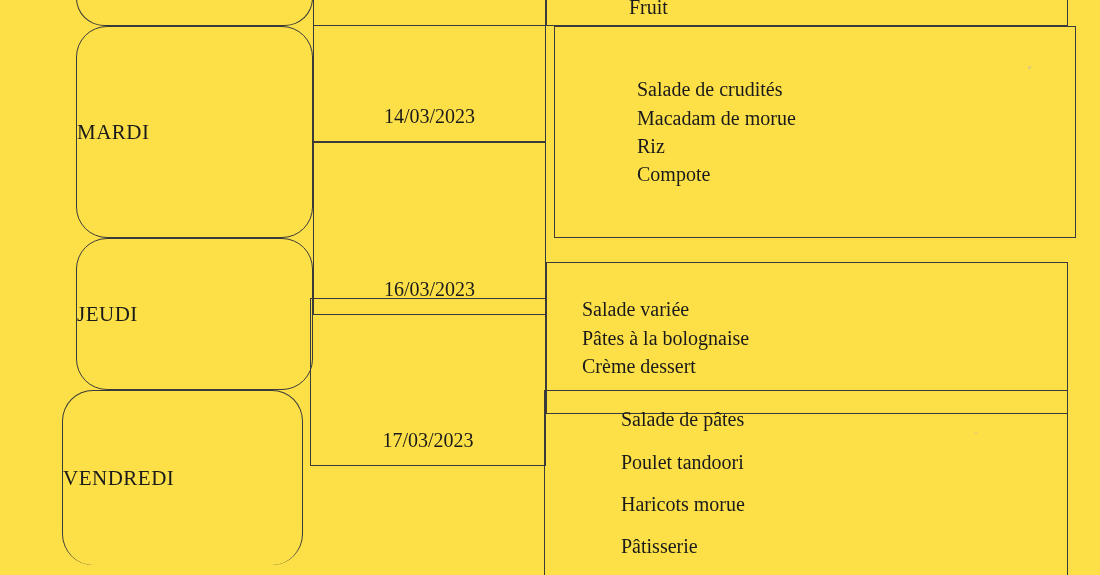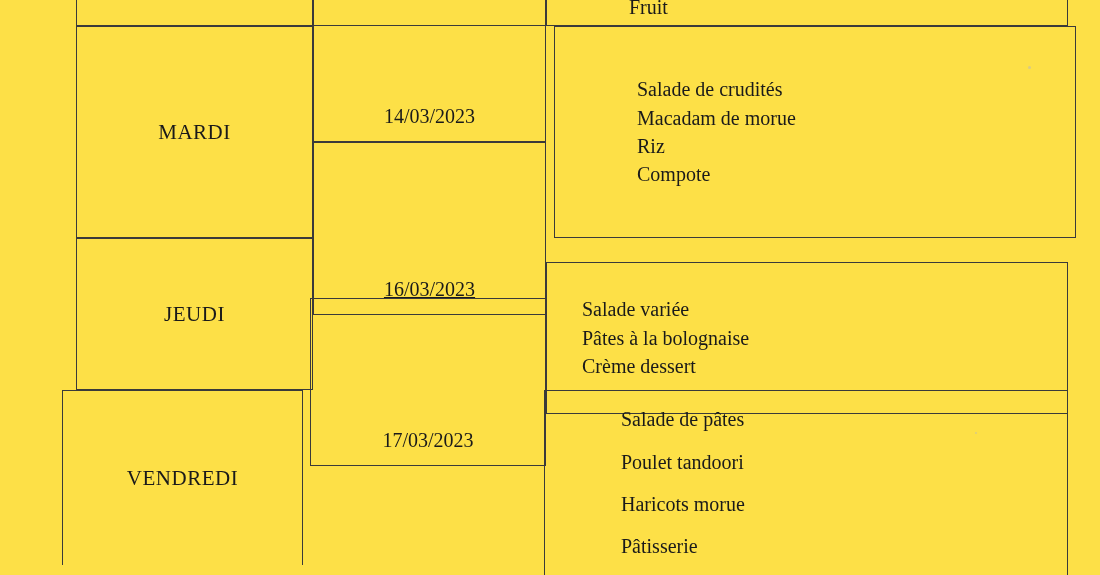--- a/index.html
+++ b/index.html
@@ -29,21 +29,21 @@
   .cell {
     position: absolute;
     box-sizing: border-box;
     border: 1px solid #3a3a3a;
     background: transparent;
   }
 
   .day-cell {
     display: flex;
     align-items: center;
-    justify-content: center;
+    border-radius: 31px;
   }
   .day-label {
     font-size: 21px;
     letter-spacing: 0.5px;
     white-space: nowrap;
   }
 
   .date-cell {
     display: flex;
     align-items: flex-end;
@@ -113,21 +113,21 @@
     <div class="menu-line">Salade de crudités</div>
     <div class="menu-line">Macadam de morue</div>
     <div class="menu-line">Riz</div>
     <div class="menu-line">Compote</div>
   </div>
 
   <div class="cell day-cell" style="left:76px; top:238px; width:237px; height:152px;">
     <span class="day-label">JEUDI</span>
   </div>
 
-  <div class="cell date-cell" style="left:313px; top:142px; width:233px; height:173px;text-decoration:underline;">
+  <div class="cell date-cell" style="left:313px; top:142px; width:233px; height:173px;">
     <span class="date-label">16/03/2023</span>
   </div>
 
   <div class="cell menu-cell" style="left:546px; top:238px; width:522px; height:152px; padding-left:35px;margin-top:24px;">
     <div class="menu-line">Salade variée</div>
     <div class="menu-line">Pâtes à la bolognaise</div>
     <div class="menu-line">Crème dessert</div>
   </div>
 
   <div class="cell day-cell clipped-bottom" style="left:62px; top:390px; width:241px; height:175px;">

